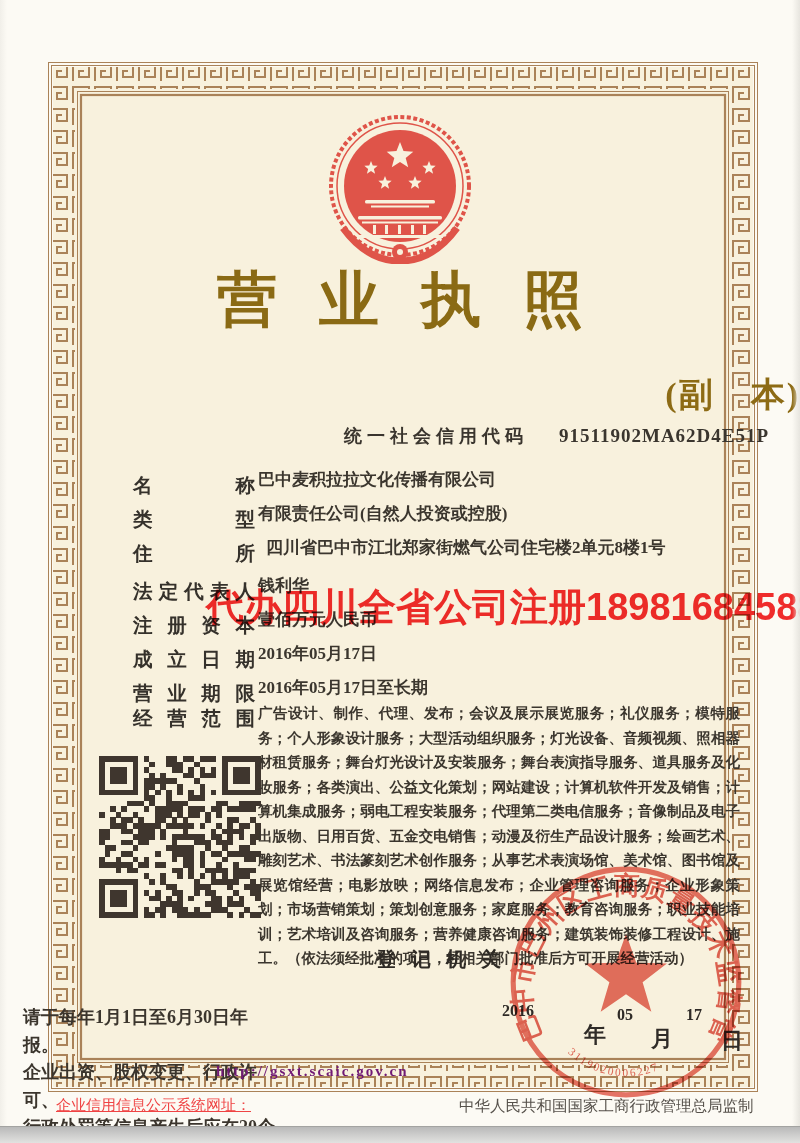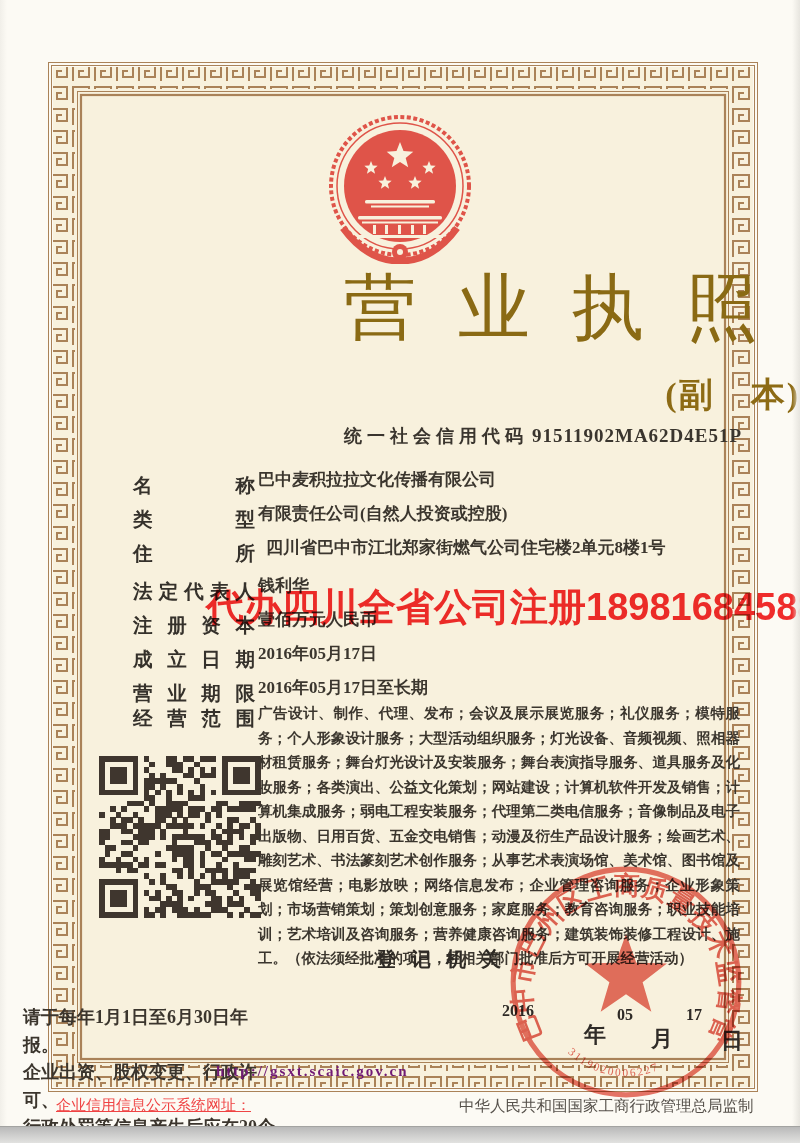--- a/index.html
+++ b/index.html
@@ -9,26 +9,26 @@
     background:linear-gradient(180deg,#b9b9b9,#e2e2e0);border-top:1px solid #a3a3a1;z-index:20;}
   .scan-edge-right{position:absolute;top:0;bottom:16px;right:0;width:8px;
     background:linear-gradient(90deg,rgba(0,0,0,0),#e7e5df);z-index:19;}
   .scan-edge-left{position:absolute;top:0;bottom:16px;left:0;width:7px;
     background:linear-gradient(270deg,rgba(0,0,0,0),#f1efe9);z-index:19;}
 
   .frame{position:absolute;left:48px;top:62px;z-index:1;}
 
   .emblem{position:absolute;left:327px;top:112px;z-index:2;}
 
-  .title{position:absolute;left:0;top:260px;width:100%;text-align:right;
-    font-size:72px;font-weight:400;letter-spacing:42px;text-indent:42px;
+  .title{position:absolute;left:0;top:260px;width:100%;text-align:center;
+    font-size:60px;font-weight:700;letter-spacing:42px;text-indent:42px;
     color:#8a6a14;z-index:3;white-space:nowrap;}
   .subtitle{position:absolute;left:0;top:372px;width:100%;text-align:right;
     font-size:34px;font-weight:600;color:#8d6b15;letter-spacing:2px;z-index:3;}
-  .credit-line{position:absolute;left:344px;top:424px;z-index:3;display:flex;gap:4px;
+  .credit-line{position:absolute;left:344px;top:424px;z-index:3;display:flex;gap:31px;
     color:#3a352e;white-space:nowrap;align-items:baseline;}
   .credit-line .clabel{font-size:18px;font-weight:700;letter-spacing:5px;}
   .credit-line .ccode{font-size:19px;font-weight:600;letter-spacing:1px;}
 
   .frow{position:absolute;left:133px;width:620px;z-index:3;}
   .flabel{position:absolute;left:0;top:4px;width:122px;font-size:19.5px;font-weight:700;
     color:#35312b;text-align:justify;text-align-last:justify;}
   .fvalue{position:absolute;left:125px;top:0;width:482px;font-size:17px;font-weight:600;
     color:#3b362e;white-space:nowrap;}
   .fvalue.indent{left:133px;}

